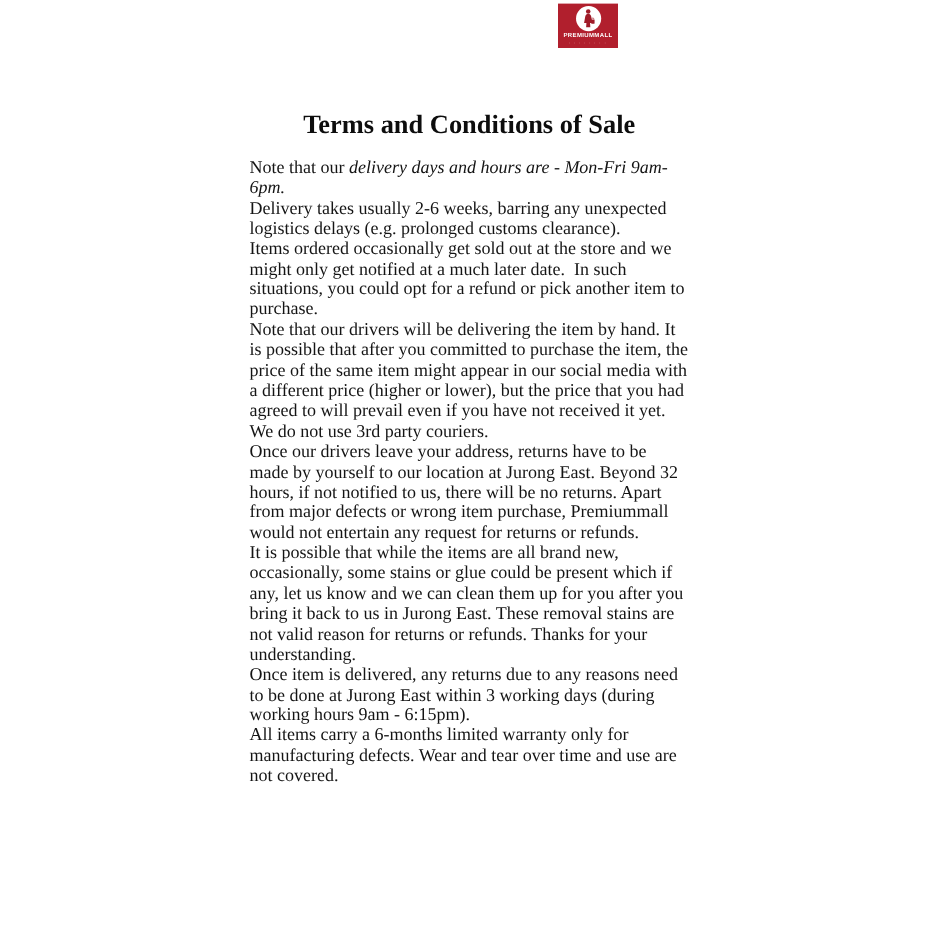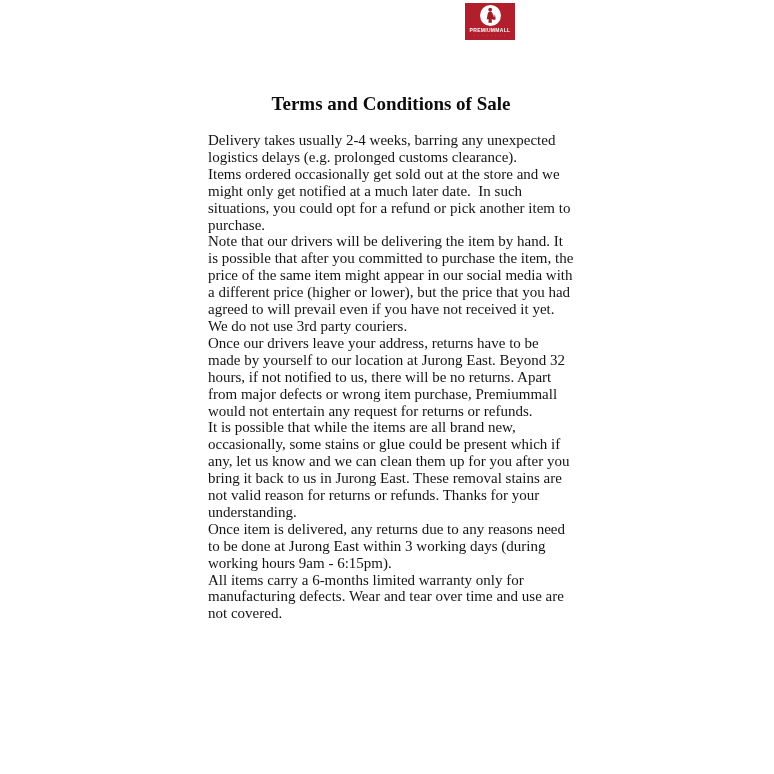--- a/index.html
+++ b/index.html
@@ -60,21 +60,21 @@
 
   
   .doc {
     position: absolute;
     left: 208px;
     top: 92px;
     width: 366px;
   }
   .doc-title {
     margin: 0 0 17px 0;
-    font-size: 19px;
+    font-size: 22px;
     line-height: 23px;
     font-weight: 700;
     text-align: center;
     color: #0d0d0d;
   }
   .doc p {
     margin: 0;
     font-size: 15px;
     line-height: 16.9px;
     color: #141414;
@@ -98,20 +98,21 @@
       </g>
     </svg>
   </div>
   <div class="logo-brand">PREMIUMMALL</div>
   <div class="logo-tagline">· · · · · · · ·</div>
 </div>
 
 <div class="doc">
   <h1 class="doc-title">Terms and Conditions of Sale</h1>
 
-  <p>Delivery takes usually 2-4 weeks, barring any unexpected logistics delays (e.g. prolonged customs clearance).</p>
+  <p><span>Note that our </span><em>delivery days and hours are - Mon-Fri 9am-6pm.</em></p>
+  <p>Delivery takes usually 2-6 weeks, barring any unexpected logistics delays (e.g. prolonged customs clearance).</p>
   <p>Items ordered occasionally get sold out at the store and we might only get notified at a much later date.  In such situations, you could opt for a refund or pick another item to purchase.</p>
   <p>Note that our drivers will be delivering the item by hand. It is possible that after you committed to purchase the item, the price of the same item might appear in our social media with a different price (higher or lower), but the price that you had agreed to will prevail even if you have not received it yet. We do not use 3rd party couriers.</p>
   <p>Once our drivers leave your address, returns have to be made by yourself to our location at Jurong East. Beyond 32 hours, if not notified to us, there will be no returns. Apart from major defects or wrong item purchase, Premiummall would not entertain any request for returns or refunds.</p>
   <p>It is possible that while the items are all brand new, occasionally, some stains or glue could be present which if any, let us know and we can clean them up for you after you bring it back to us in Jurong East. These removal stains are not valid reason for returns or refunds. Thanks for your understanding.</p>
   <p>Once item is delivered, any returns due to any reasons need to be done at Jurong East within 3 working days (during working hours 9am - 6:15pm).</p>
   <p>All items carry a 6-months limited warranty only for manufacturing defects. Wear and tear over time and use are not covered.</p>
 </div>
 
 </body></html>

